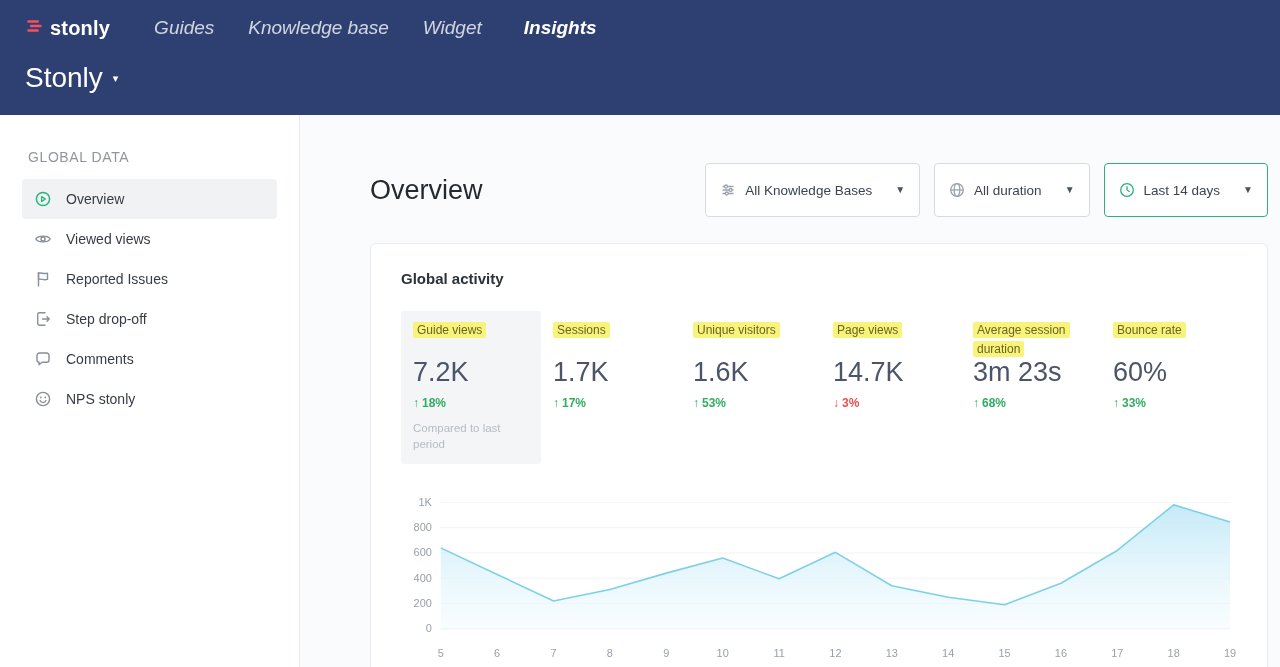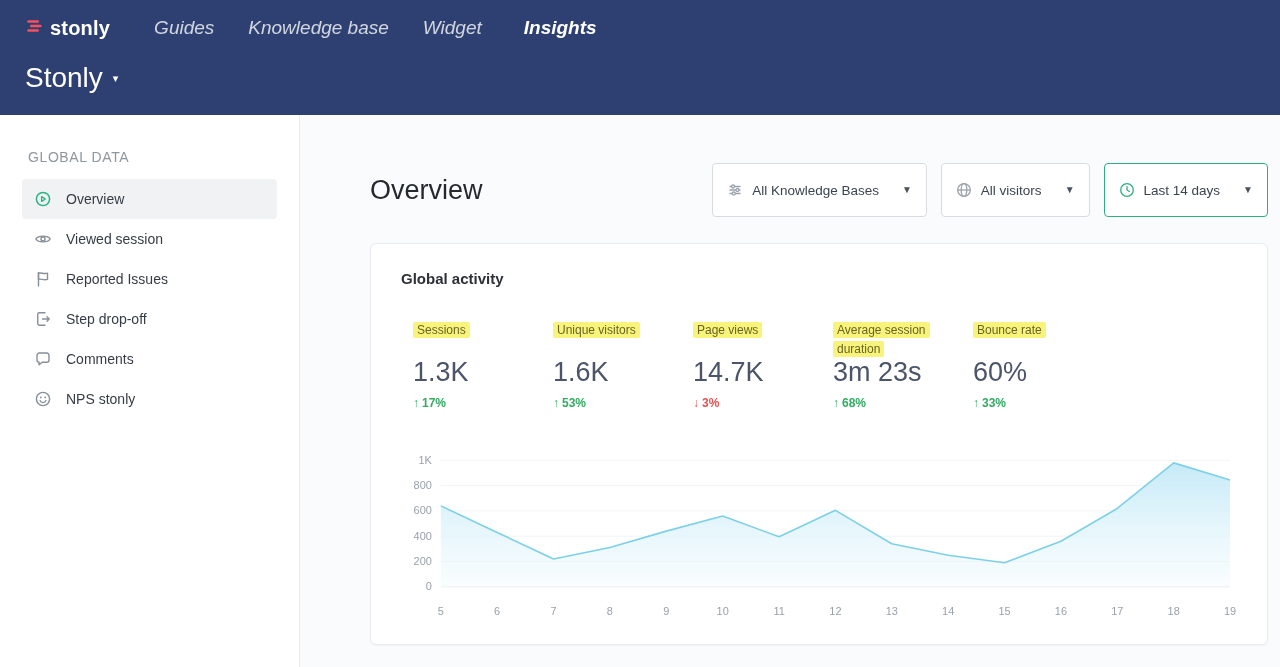--- a/index.html
+++ b/index.html
@@ -100,21 +100,21 @@
         </span>
         <span>Overview</span>
       </div>
       <div class="side-item">
         <span class="side-icon">
           <svg width="18" height="18" viewBox="0 0 18 18" fill="none">
             <path d="M1.8 9 C4.2 5.2, 13.8 5.2, 16.2 9 C13.8 12.8, 4.2 12.8, 1.8 9 Z" stroke="#878f98" stroke-width="1.4"></path>
             <circle cx="9" cy="9" r="2" stroke="#878f98" stroke-width="1.4"></circle>
           </svg>
         </span>
-        <span>Viewed session</span>
+        <span>Viewed views</span>
       </div>
       <div class="side-item">
         <span class="side-icon">
           <svg width="18" height="18" viewBox="0 0 18 18" fill="none">
             <path d="M4.5 16 V2.6" stroke="#878f98" stroke-width="1.4" stroke-linecap="round"></path>
             <path d="M4.5 3.2 C7 2.2, 9.5 4.4, 13.5 3.2 V9.4 C9.5 10.6, 7 8.4, 4.5 9.4 Z" stroke="#878f98" stroke-width="1.4" stroke-linejoin="round"></path>
           </svg>
         </span>
         <span>Reported Issues</span>
       </div>
@@ -166,43 +166,49 @@
           <span class="caret">▼</span>
         </button>
         <button class="filter">
           <span class="f-icon">
             <svg width="16" height="16" viewBox="0 0 16 16" fill="none">
               <circle cx="8" cy="8" r="6.3" stroke="#9aa2ab" stroke-width="1.3"></circle>
               <ellipse cx="8" cy="8" rx="2.8" ry="6.3" stroke="#9aa2ab" stroke-width="1.3"></ellipse>
               <path d="M1.7 8 H14.3" stroke="#9aa2ab" stroke-width="1.3"></path>
             </svg>
           </span>
-          <span>All visitors</span>
+          <span>All duration</span>
           <span class="caret">▼</span>
         </button>
         <button class="filter accent">
           <span class="f-icon">
             <svg width="16" height="16" viewBox="0 0 16 16" fill="none">
               <circle cx="8" cy="8" r="6.3" stroke="#2fae7e" stroke-width="1.3"></circle>
               <path d="M8 4.6 V8 L10.4 9.5" stroke="#2fae7e" stroke-width="1.3" stroke-linecap="round"></path>
             </svg>
           </span>
           <span>Last 14 days</span>
           <span class="caret">▼</span>
         </button>
       </div>
     </div>
 
     <section class="card">
       <h3 class="card-title">Global activity</h3>
 
       <div class="metrics">
+        <div class="metric selected">
+          <span class="metric-label"><span class="hl">Guide views</span></span>
+          <div class="metric-value">7.2K</div>
+          <div class="metric-change up"><span>↑</span><span class="pct">18%</span></div>
+          <div class="metric-note">Compared to last period</div>
+        </div>
         <div class="metric">
           <span class="metric-label"><span class="hl">Sessions</span></span>
-          <div class="metric-value">1.3K</div>
+          <div class="metric-value">1.7K</div>
           <div class="metric-change up"><span>↑</span><span class="pct">17%</span></div>
         </div>
         <div class="metric">
           <span class="metric-label"><span class="hl">Unique visitors</span></span>
           <div class="metric-value">1.6K</div>
           <div class="metric-change up"><span>↑</span><span class="pct">53%</span></div>
         </div>
         <div class="metric">
           <span class="metric-label"><span class="hl">Page views</span></span>
           <div class="metric-value">14.7K</div>

